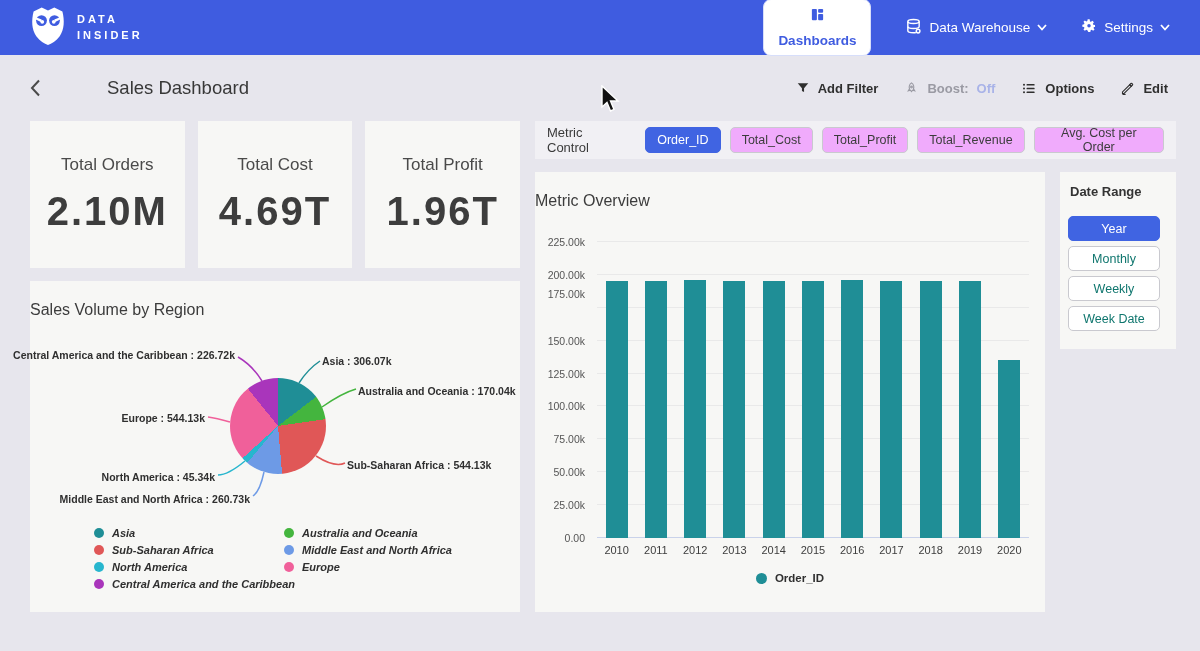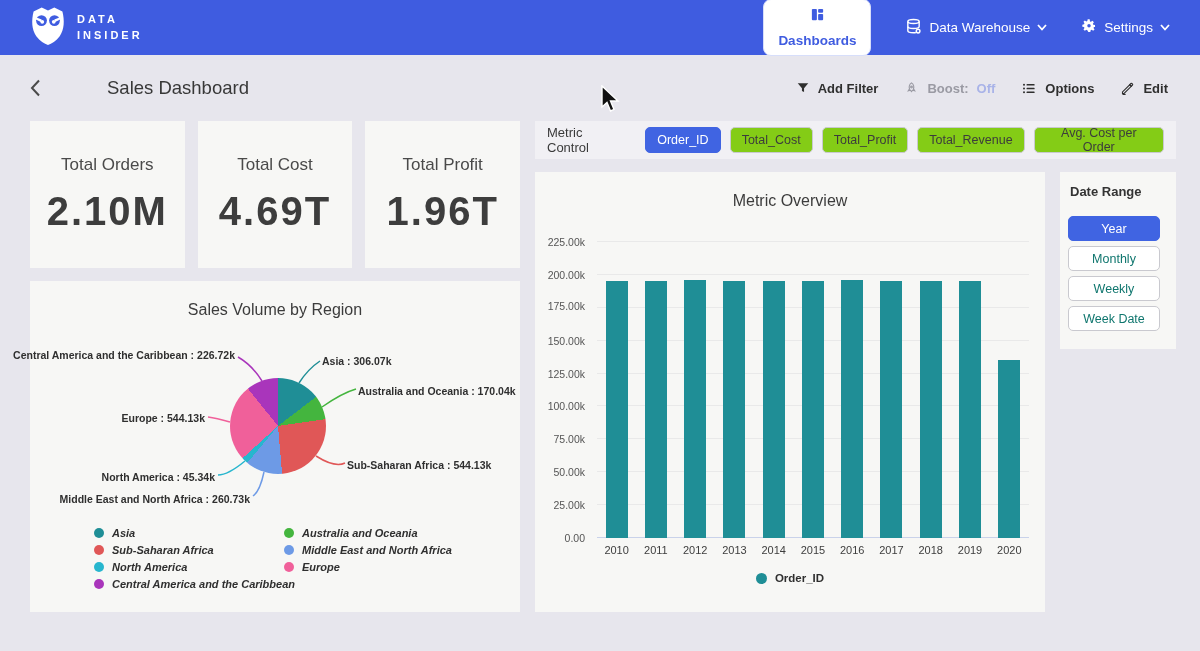--- a/index.html
+++ b/index.html
@@ -35,27 +35,27 @@
 
   
   .kpi-row { display:flex; gap:13px; margin-bottom:13px; }
   .kpi-card { width:155px; height:147px; background:#f7f7f5; display:flex; flex-direction:column; align-items:center; justify-content:center; gap:14px; }
   .kpi-label { font-size:17px; font-weight:500; color:#4a4a4a; }
   .kpi-value { font-size:40px; font-weight:600; color:#3d3d3d; letter-spacing:2px; }
 
   
   .metric-bar { height:38px; background:#f1f0f4; display:flex; align-items:center; padding:0 12px; gap:10px; margin-bottom:13px; }
   .metric-label { font-size:13px; font-weight:500; color:#3a3a3a; margin-right:8px; }
-  .chip { height:26px; padding:0 11px; border-radius:5px; background:#84cc16; border:1px solid #c9c9cf;
+  .chip { height:26px; padding:0 11px; border-radius:5px; background:#f0abfc; border:1px solid #c9c9cf;
           font-size:12.5px; color:#3c3c3c; display:flex; align-items:center; cursor:pointer; font-family:inherit; }
   .chip.active { background:#4064e2; border-color:#4064e2; color:#fff; }
 
   .chart-row { display:flex; }
   .bar-panel { width:510px; height:440px; margin-right:15px; position:relative; flex:none; }
-  .chart-title { text-align:center; font-size:16px; font-weight:500; color:#3c3c3c; padding-top:20px; }
+  .chart-title { font-size:16px; font-weight:500; color:#3c3c3c; padding-top:20px; }
 
   .y-labels { position:absolute; left:0; top:70px; width:54px; height:296px; }
   .y-tick { position:absolute; right:4px; font-size:10.5px; color:#555; transform:translateY(6px); }
   .plot { position:absolute; left:62px; right:16px; top:70px; height:296px; }
   .gridline { position:absolute; left:0; right:0; height:1px; background:#e9e9e9; }
   .gridline.zero { background:#c9d2ea; }
   .bars { position:absolute; left:0; right:0; bottom:0; top:0; display:flex; align-items:flex-end; justify-content:space-around; }
   .bar { width:22px; background:#1f8e96; cursor:pointer; }
   .x-labels { position:absolute; left:62px; right:16px; top:372px; display:flex; justify-content:space-around; }
   .x-label { font-size:11px; color:#3d3d3d; width:34px; text-align:center; }
@@ -283,21 +283,21 @@
       <div class="panel bar-panel">
         <div class="chart-title">Metric Overview</div>
         <div class="y-labels" id="y-labels">
             <div class="y-tick" style="bottom: 0px;">0.00</div>
             <div class="y-tick" style="bottom: 32.8889px;">25.00k</div>
             <div class="y-tick" style="bottom: 65.7778px;">50.00k</div>
             <div class="y-tick" style="bottom: 98.6667px;">75.00k</div>
             <div class="y-tick" style="bottom: 131.556px;">100.00k</div>
             <div class="y-tick" style="bottom: 164.444px;">125.00k</div>
             <div class="y-tick" style="bottom: 197.333px;">150.00k</div>
-            <div class="y-tick" style="bottom: 232px;">175.00k</div>
+            <div class="y-tick" style="bottom: 244px;">175.00k</div>
             <div class="y-tick" style="bottom: 263.111px;">200.00k</div>
             <div class="y-tick" style="bottom: 296px;">225.00k</div>
           </div>
         <div class="plot" id="bar-plot">
             <div class="gridline zero" style="bottom: 0px;"></div>
             <div class="gridline" style="bottom: 32.8889px;"></div>
             <div class="gridline" style="bottom: 65.7778px;"></div>
             <div class="gridline" style="bottom: 98.6667px;"></div>
             <div class="gridline" style="bottom: 131.556px;"></div>
             <div class="gridline" style="bottom: 164.444px;"></div>

